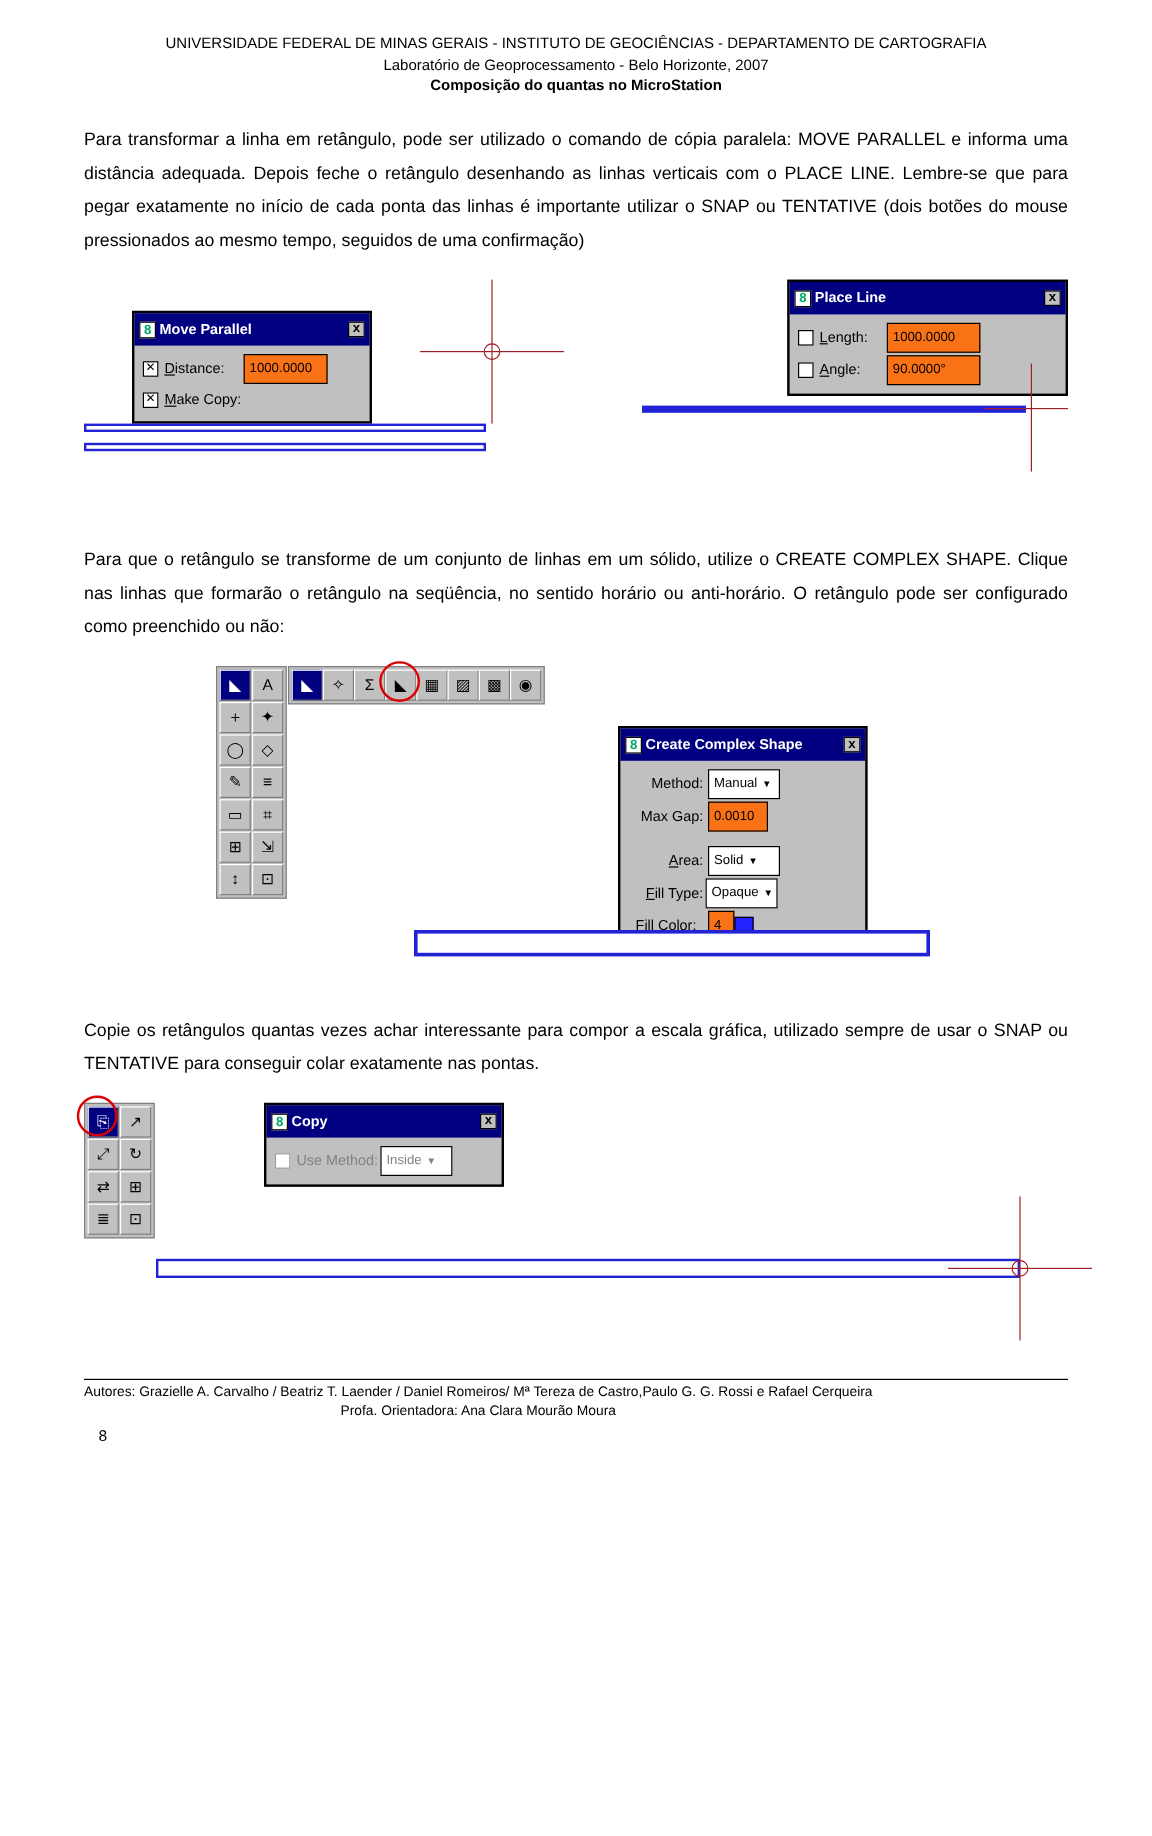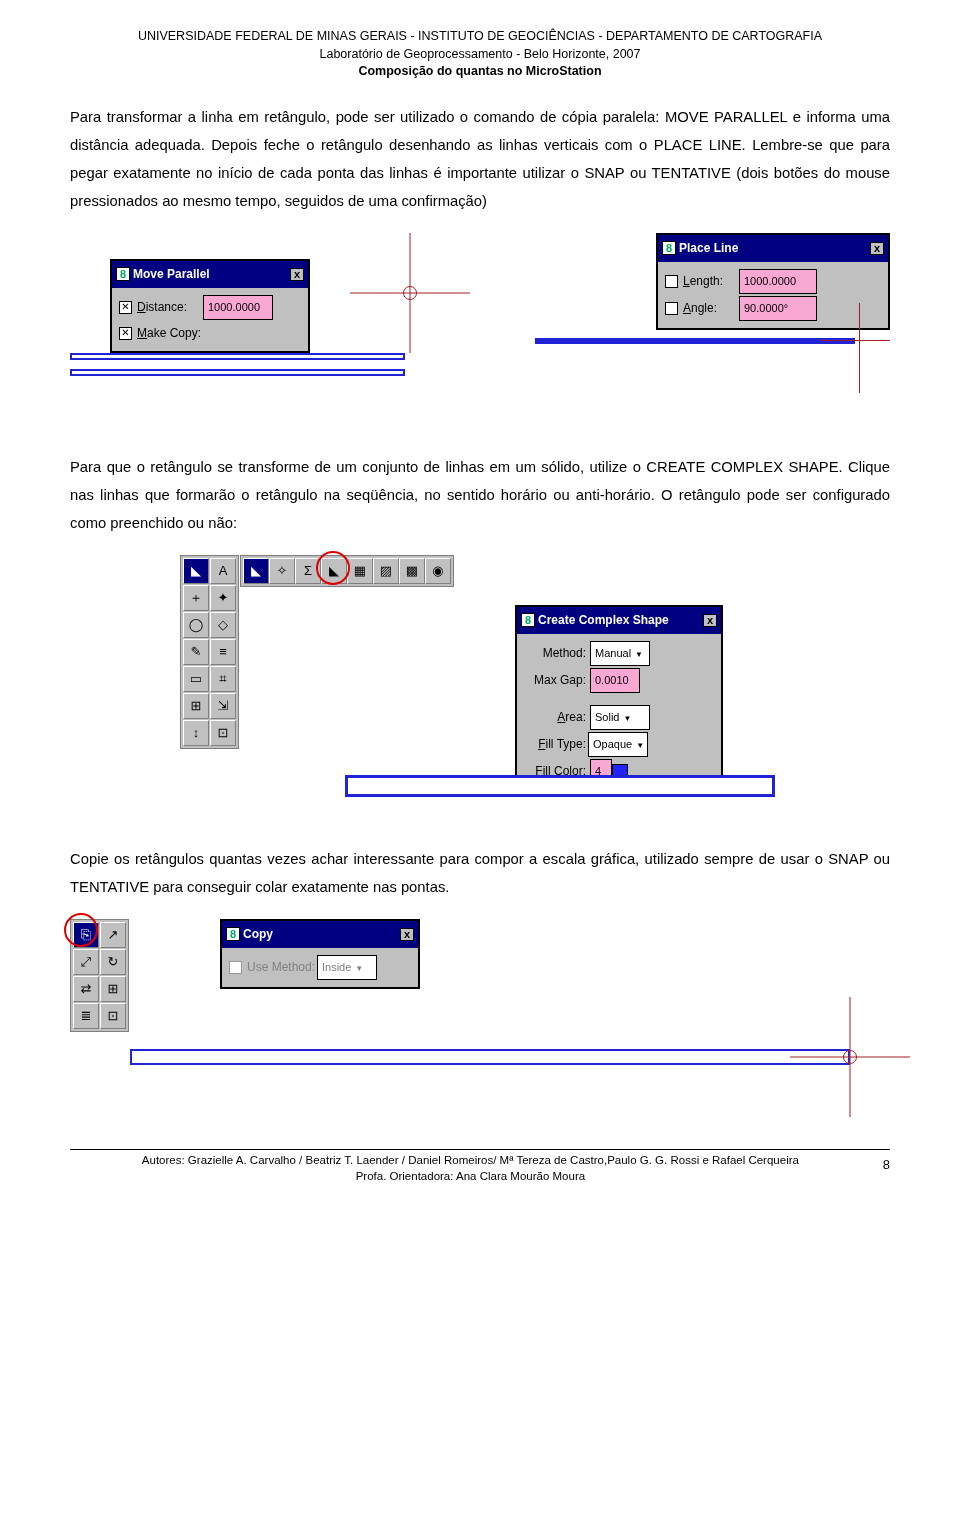--- a/index.html
+++ b/index.html
@@ -54,21 +54,21 @@
   .dlg-body { padding:5px 7px; }
   .dlg-row { display:flex; align-items:center; margin:2px 0; }
   .chk {
     width:13px;height:13px;border:1px solid #000;background:#fff;
     display:inline-flex;align-items:center;justify-content:center;
     margin-right:5px;font-size:10px;line-height:1;
   }
   .chk.checked::after{content:"✕";font-size:10px;}
   .lbl { text-decoration: underline; }
   .txtfield {
-    display:inline-block;border:1px solid #000;background:#f9a8d4;
+    display:inline-block;border:1px solid #000;background:#f97316;
     padding:1px 4px;font-size:11px;min-width:70px;
   }
   .drop {
     display:inline-block;border:1px solid #000;background:#fff;
     padding:1px 2px 1px 4px;font-size:11px;min-width:60px;position:relative;
   }
   .drop::after{content:"▼";font-size:8px;margin-left:4px;}
   .logo8 {
     display:inline-block;width:14px;height:14px;background:#fff;border:1px solid #000;
     font-weight:bold;font-size:11px;text-align:center;line-height:12px;color:#0a6;margin-right:3px;
@@ -91,21 +91,21 @@
   .toolbox .gridcells{display:grid;grid-template-columns:repeat(2,26px);grid-auto-rows:26px;gap:1px;}
   .tcell{width:26px;height:26px;background:#c0c0c0;border:1px solid #fff;border-right-color:#808080;border-bottom-color:#808080;display:flex;align-items:center;justify-content:center;font-size:13px;}
   .toolwide{display:inline-block;background:#c0c0c0;border:1px solid #808080;padding:2px;}
   .toolwide .row{display:flex;}
   .redcircle{position:absolute;width:34px;height:34px;border:2px solid #d00;border-radius:50%;}
   .figcluster{position:relative;height:280px;margin-bottom:10px;}
   .figcluster2{position:relative;height:200px;margin-bottom:10px;}
   .swatch{display:inline-block;width:16px;height:14px;background:#2222ff;border:1px solid #000;vertical-align:middle;}
   .ftr-wrap{margin-top:30px;}
   .ftr-line{border-top:1px solid #000;margin:0 0 3px 0;}
-  .ftr{display:flex;justify-content:space-between;align-items:flex-start;}
+  .ftr{display:flex;justify-content:space-between;align-items:flex-start;flex-direction:column;}
   .ftr-txt{font-size:11.5px;line-height:1.35;text-align:center;flex:1;}
   .pagenum{font-size:13px;margin-left:12px;}
   .gray{color:#818181;}
 </style>
 </head>
 <body>
 
 <div class="page">
 
   <div class="hdr">
@@ -225,21 +225,21 @@
         <div style="height:8px;"></div>
         <div class="dlg-row">
             <span style="width:62px;text-align:right;margin-right:4px;"><span class="lbl">A</span>rea:</span>
             <span class="drop">Solid</span>
           </div>
         <div class="dlg-row">
             <span style="width:62px;text-align:right;margin-right:2px;"><span class="lbl">F</span>ill Type:</span>
             <span class="drop">Opaque</span>
           </div>
         <div class="dlg-row">
-            <span style="width:62px;text-align:right;margin-right:4px;">Fill <span class="lbl">C</span>olor:</span>
+            <span style="width:62px;text-align:center;margin-right:4px;">Fill <span class="lbl">C</span>olor:</span>
             <span class="txtfield" style="min-width:22px;">4</span> 
             <span class="swatch"></span>
           </div>
       </div>
     </div>
 
     <div style="position:absolute;left:275px;top:220px;width:430px;height:22px;border:3px solid #2222d7;background:#fff;"></div>
   </div>
 
   <p class="para">Copie os retângulos quantas vezes achar interessante para compor a escala gráfica, utilizado sempre de usar o SNAP ou TENTATIVE para conseguir colar exatamente nas pontas.</p>

